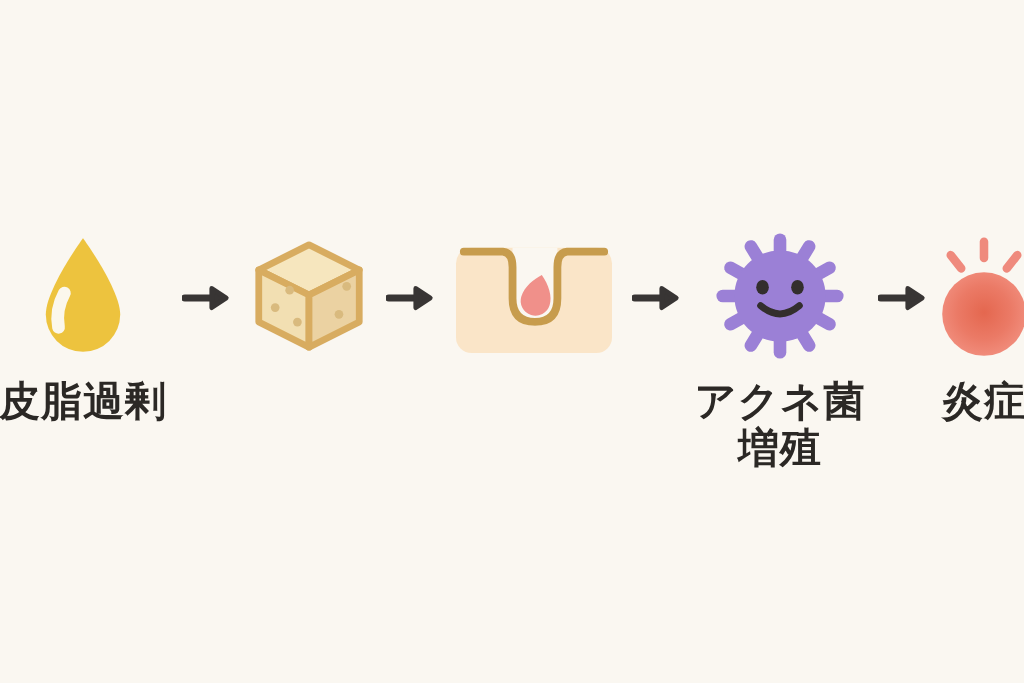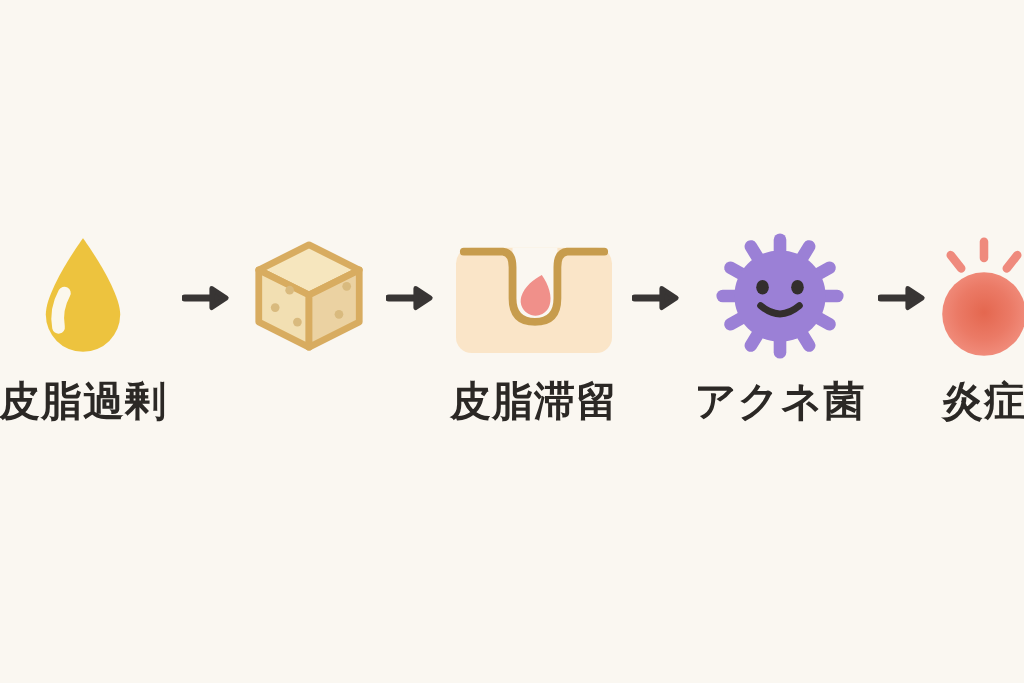--- a/index.html
+++ b/index.html
@@ -127,21 +127,20 @@
 
     <div class="stage" style="min-width:176px">
       <div class="icon-box">
         <svg width="160" height="117" viewBox="0 0 164 120">
           <rect class="skin-block" x="2" y="10" width="160" height="108" rx="16"></rect>
           <path class="pore-hole" d="M60 10 L60 62 Q60 90 83 90 Q106 90 106 62 L106 10 Z"></path>
           <path class="pore-line" d="M10 14 L50 14 Q60 15 60 30 L60 62 Q60 86 83 86 Q106 86 106 62 L106 30 Q106 15 116 14 L154 14"></path>
           <path class="sebum-blob" d="M90 38 C97 48 101 60 98 69 A15 15 0 1 1 69 60 C72 50 82 42 90 38 Z"></path>
         </svg>
       </div>
-      <div class="label">皮脂滞留</div>
     </div>
 
     <div class="arrow">
       <svg width="50" height="28" viewBox="0 0 52 28">
         <line class="arrow-shaft" x1="3" y1="14" x2="34" y2="14"></line>
         <path class="arrow-head" d="M31 4 L46 14 L31 24 Z"></path>
       </svg>
     </div>
 
     <div class="stage" style="min-width:176px">
@@ -162,20 +161,21 @@
             <line x1="49" y1="37" x2="38" y2="19"></line>
           </g>
           <circle class="germ-body" cx="68" cy="70" r="47"></circle>
           <ellipse class="germ-eye" cx="50" cy="61" rx="6.5" ry="7.5"></ellipse>
           <ellipse class="germ-eye" cx="86" cy="61" rx="6.5" ry="7.5"></ellipse>
           <path class="germ-smile" d="M48 80 Q68 97 88 80"></path>
         </svg>
       </div>
       <div class="label">
         <span>アクネ菌</span>
+        <span>増殖</span>
       </div>
     </div>
 
     <div class="arrow">
       <svg width="50" height="28" viewBox="0 0 52 28">
         <line class="arrow-shaft" x1="3" y1="14" x2="34" y2="14"></line>
         <path class="arrow-head" d="M31 4 L46 14 L31 24 Z"></path>
       </svg>
     </div>
 

